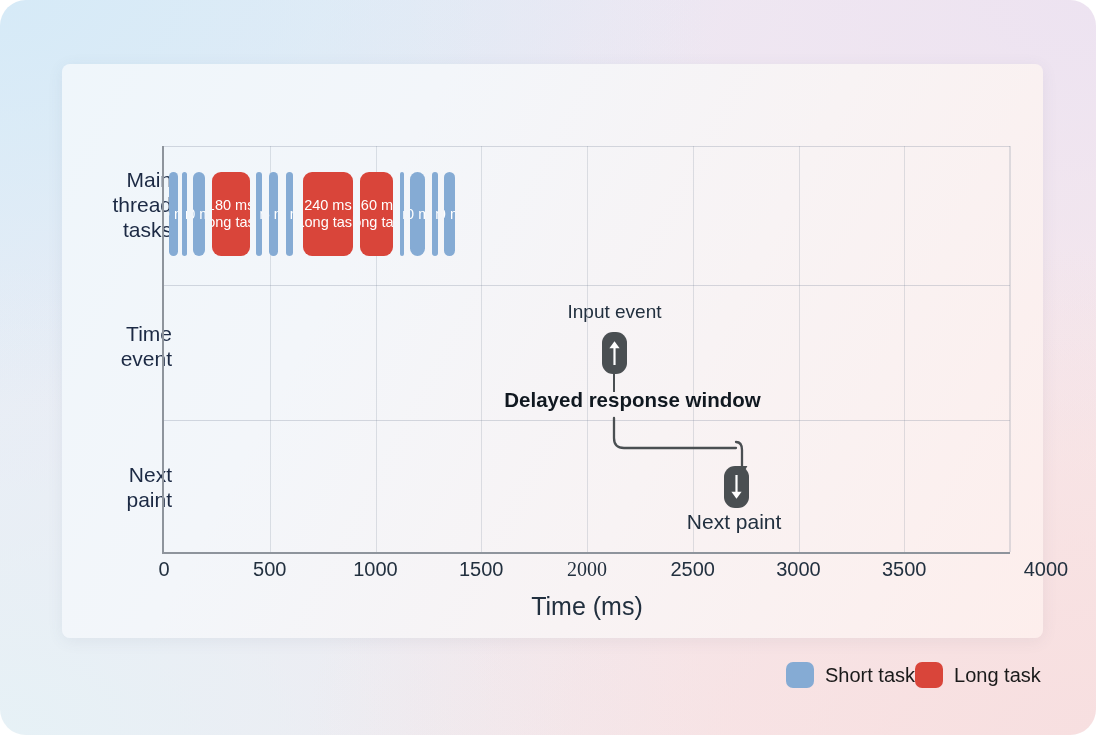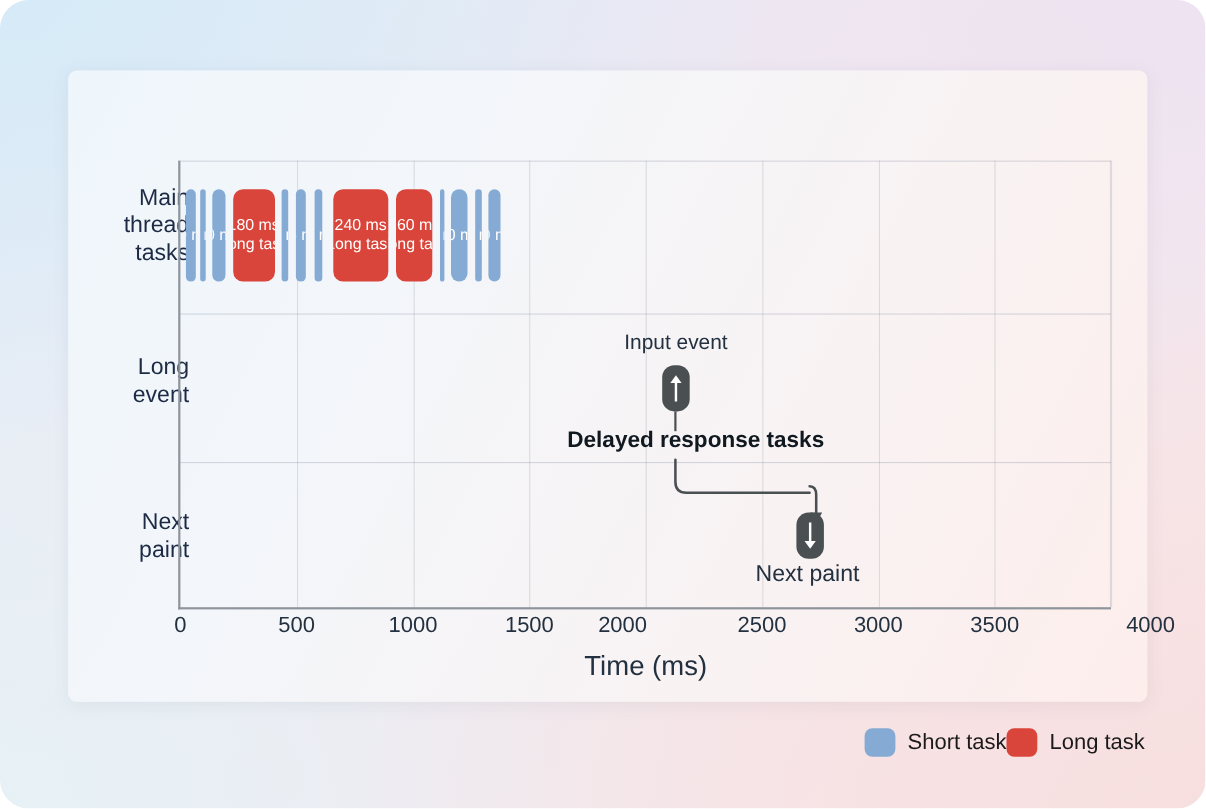--- a/index.html
+++ b/index.html
@@ -218,21 +218,21 @@
 <div id="page">
 
   <div id="card">
 
     <div class="row-label" style="top:103px;">
       <div>Main</div>
       <div>thread</div>
       <div>tasks</div>
     </div>
     <div class="row-label" style="top:257px;">
-      <div>Long</div>
+      <div>Time</div>
       <div>event</div>
     </div>
     <div class="row-label" style="top:398px;">
       <div>Next</div>
       <div>paint</div>
     </div>
 
     <div id="plot">
       <div id="plot-inner">
         <div class="topline"></div>
@@ -300,21 +300,21 @@
           <div id="input-event-label" style="left: 450.495px; top: 155px;">Input event</div>
 
           <div class="marker" id="input-marker" style="left: 437.995px; top: 186px;">
             <svg width="13" height="28" viewBox="0 0 13 28">
               <path d="M6.5 26 L6.5 4" stroke="#ffffff" stroke-width="2.2" fill="none"></path>
               <path d="M6.5 2.2 L11.6 9.2 L1.4 9.2 Z" fill="#ffffff"></path>
             </svg>
           </div>
           <div class="marker-stem" id="input-stem" style="left: 449.495px; top: 228px; height: 18px;"></div>
 
-          <div id="delayed-label" style="left: 468.495px; top: 242px;">Delayed response tasks</div>
+          <div id="delayed-label" style="left: 468.495px; top: 242px;">Delayed response window</div>
 
           <svg id="delay-arrow" width="200" height="70" viewBox="0 0 200 70" style="position: absolute; left: 444.495px; top: 268px; overflow: visible;">
             <path d="M6 4 L6 24 Q6 34 16 34 L128 34" stroke="#4a4f52" stroke-width="2.3" fill="none" stroke-linecap="round"></path>
             <path d="M128 28 Q134 28 134 36 L134 56" stroke="#4a4f52" stroke-width="2.3" fill="none" stroke-linecap="round"></path>
             <path d="M134 62 L128.6 52 L139.4 52 Z" fill="#4a4f52"></path>
           </svg>
 
           <div class="marker" id="paint-marker" style="left: 559.607px; top: 320px;">
             <svg width="13" height="28" viewBox="0 0 13 28">
               <path d="M6.5 2 L6.5 24" stroke="#ffffff" stroke-width="2.2" fill="none"></path>
@@ -324,21 +324,21 @@
 
           <div id="next-paint-label" style="left: 570.107px; top: 364px;">Next paint</div>
         </div>
       </div>
 
       <div id="xticks">
           <div class="tick" style="left: 0px;">0</div>
           <div class="tick" style="left: 105.75px;">500</div>
           <div class="tick" style="left: 211.5px;">1000</div>
           <div class="tick" style="left: 317.25px;">1500</div>
-          <div class="tick" style="left: 402px;">2000</div>
+          <div class="tick" style="left: 423px; font-family: Liberation Serif, serif;">2000</div>
           <div class="tick" style="left: 528.75px;">2500</div>
           <div class="tick" style="left: 634.5px;">3000</div>
           <div class="tick" style="left: 740.25px;">3500</div>
           <div class="tick" style="left: 882px;">4000</div>
         </div>
       <div id="xaxis-title">Time (ms)</div>
     </div>
   </div>
 
   <div id="legend">

